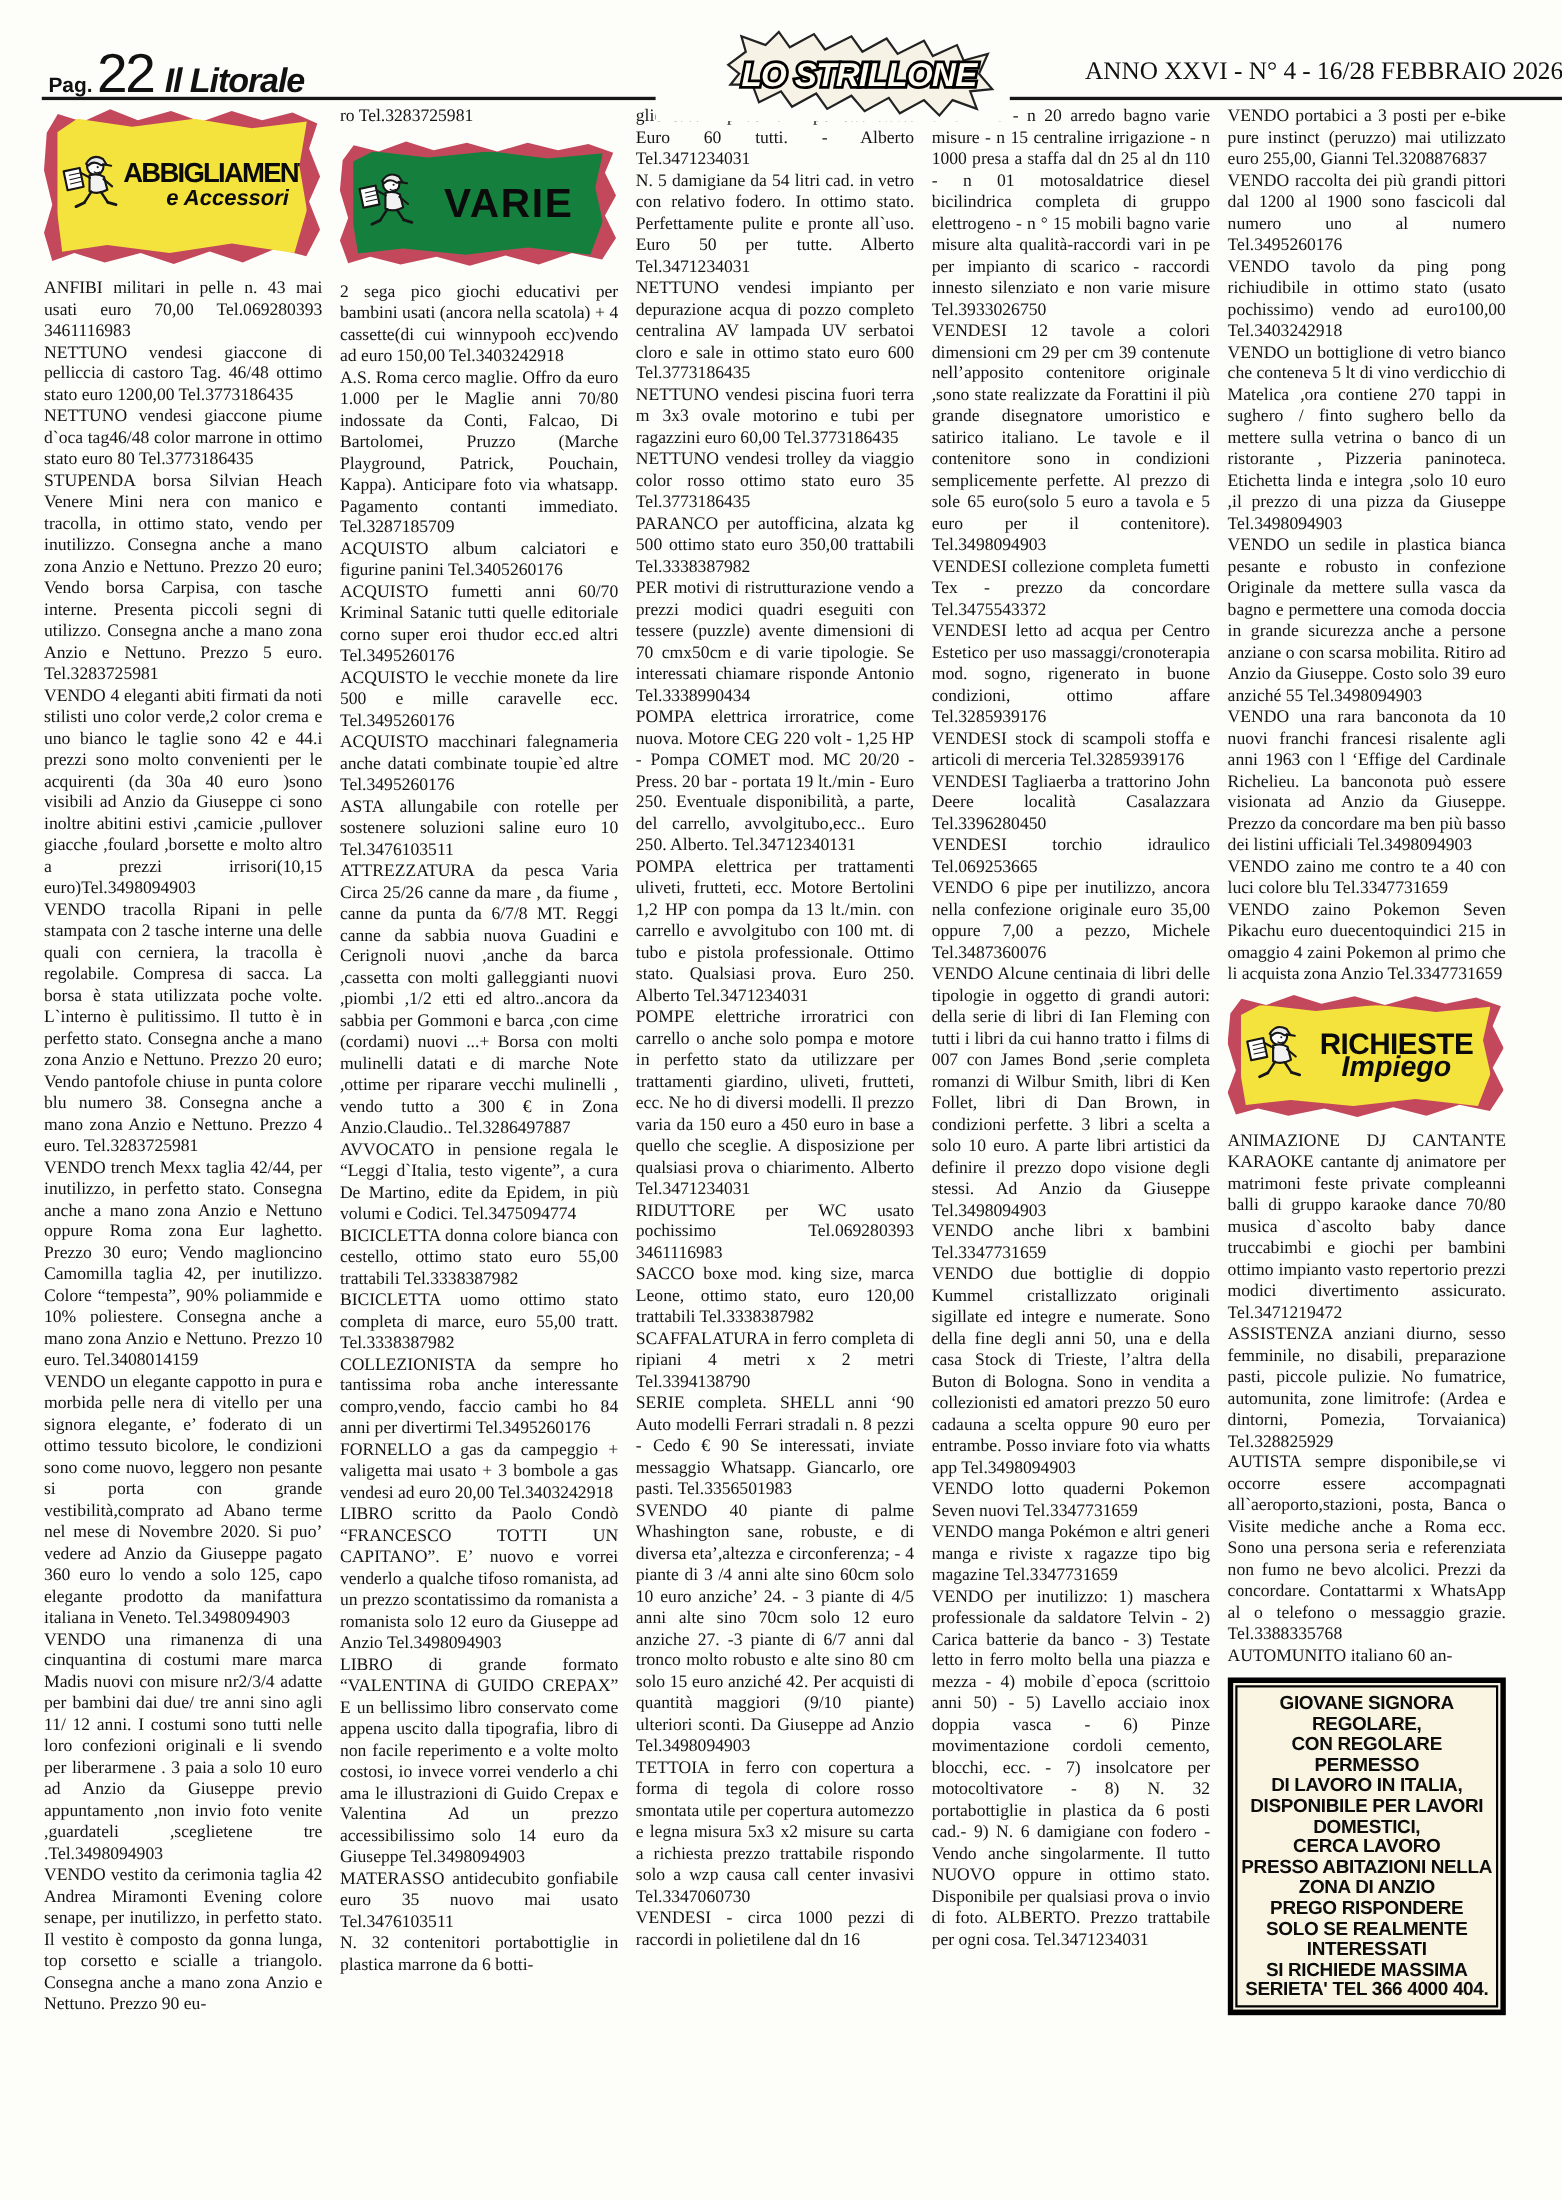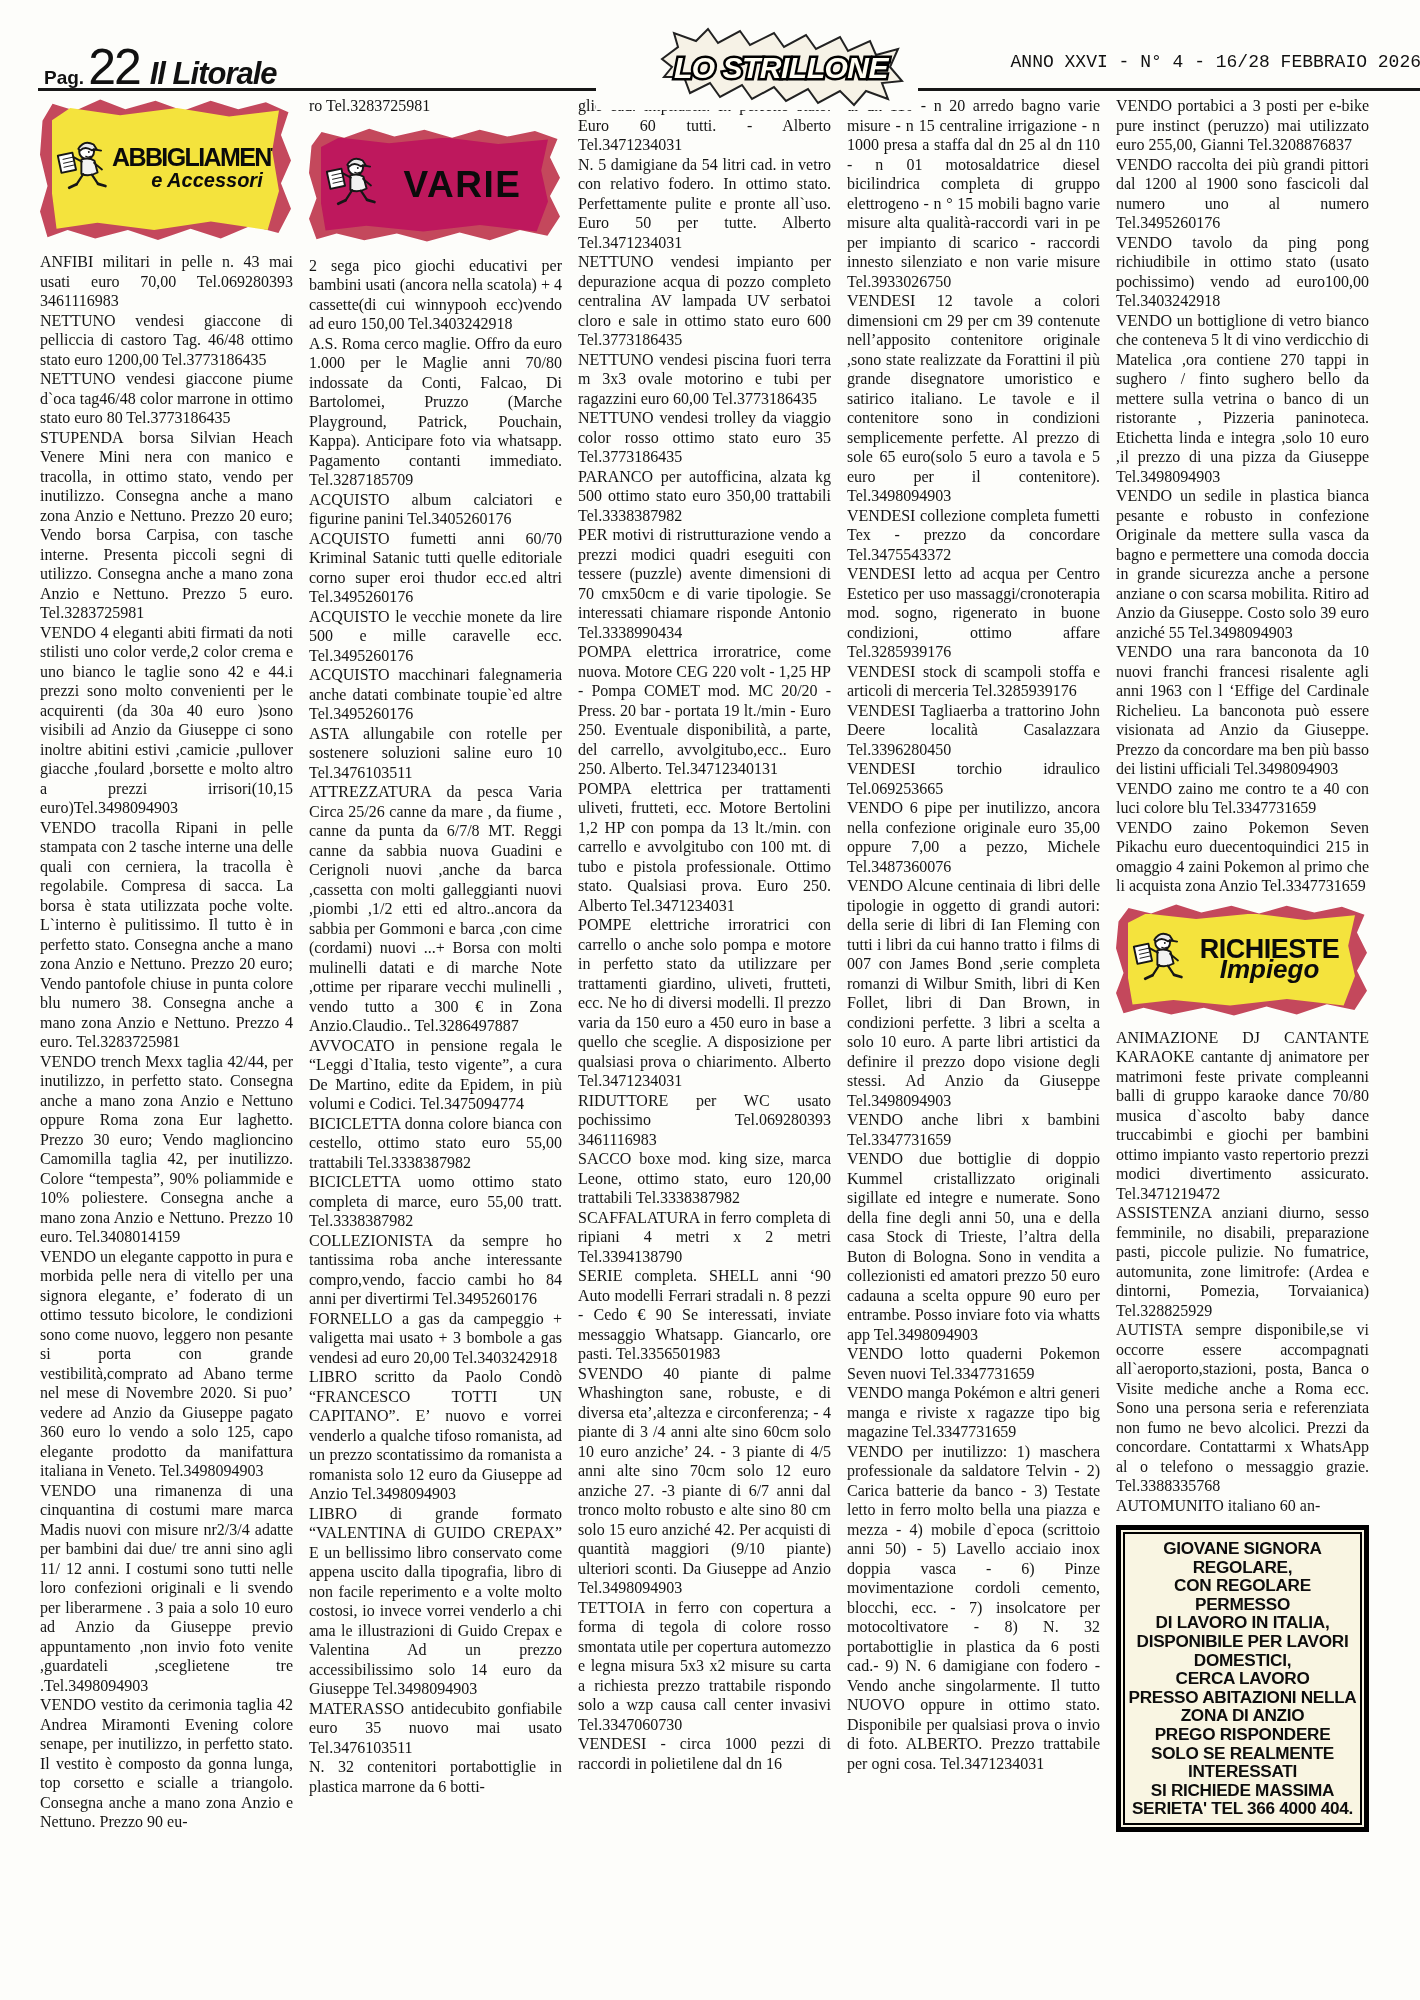--- a/index.html
+++ b/index.html
@@ -3,21 +3,21 @@
 <meta charset="utf-8">
 <style>
   html,body { margin:0; padding:0; background:#9a9a9a; }
   .page { position:relative; width:1420px; height:2000px; margin:0 auto; background:#fdfdfa; overflow:hidden; color:#141414;padding-left:33px; }
 
   
   .brand { position:absolute; left:44px; top:38px; display:flex; align-items:baseline; font-family:"Liberation Sans", sans-serif; color:#111; }
   .pag-label { font-size:19px; font-weight:600; }
   .page-number { font-size:50px; font-weight:400; letter-spacing:-2px; margin-left:4px; }
   .paper-name { font-size:31px; font-weight:800; font-style:italic; letter-spacing:-1px; margin-left:10px; }
-  .issue { position:absolute; right:32px; top:52px; font-family:Liberation Mono, monospace; font-size:18px; color:#111; white-space:nowrap; }
+  .issue { position:absolute; right:32px; top:52px; font-family:Liberation Serif, serif; font-size:23px; color:#111; white-space:nowrap; }
   .header-rule { position:absolute; left:38px; right:30px; top:88px; height:3px; background:#171717; }
 
   .masthead { position:absolute; left:596px; top:24px; width:322px; height:86px; background:#fdfdfa; z-index:2; display:flex; align-items:center; }
   .masthead-figure { flex:0 0 54px; height:72px; }
   .burst { width:262px; height:84px; }
 
   
   .columns { position:absolute; left:40px; top:96px; width:1330px; height:1900px; display:flex; gap:16px; }
   .col { flex:0 0 253px; width:253px; overflow:hidden; font-family:"Liberation Serif", serif; font-size:16px; line-height:19.5px; text-align:justify; }
   .ad { margin:0; hyphens:auto; -webkit-hyphens:auto; }
@@ -107,21 +107,21 @@
         <p class="ad">VENDO tracolla Ripani in pelle stampata con 2 tasche interne una delle quali con cerniera, la tracolla è regolabile. Compresa di sacca. La borsa è stata utilizzata poche volte. L`interno è pulitissimo. Il tutto è in perfetto stato. Consegna anche a mano zona Anzio e Nettuno. Prezzo 20 euro; Vendo pantofole chiuse in punta colore blu numero 38. Consegna anche a mano zona Anzio e Nettuno. Prezzo 4 euro. Tel.3283725981</p>
         <p class="ad">VENDO trench Mexx taglia 42/44, per inutilizzo, in perfetto stato. Consegna anche a mano zona Anzio e Nettuno oppure Roma zona Eur laghetto. Prezzo 30 euro; Vendo maglioncino Camomilla taglia 42, per inutilizzo. Colore “tempesta”, 90% poliammide e 10% poliestere. Consegna anche a mano zona Anzio e Nettuno. Prezzo 10 euro. Tel.3408014159</p>
         <p class="ad">VENDO un elegante cappotto in pura e morbida pelle nera di vitello per una signora elegante, e’ foderato di un ottimo tessuto bicolore, le condizioni sono come nuovo, leggero non pesante si porta con grande vestibilità,comprato ad Abano terme nel mese di Novembre 2020. Si puo’ vedere ad Anzio da Giuseppe pagato 360 euro lo vendo a solo 125, capo elegante prodotto da manifattura italiana in Veneto. Tel.3498094903</p>
         <p class="ad">VENDO una rimanenza di una cinquantina di costumi mare marca Madis nuovi con misure nr2/3/4 adatte per bambini dai due/ tre anni sino agli 11/ 12 anni. I costumi sono tutti nelle loro confezioni originali e li svendo per liberarmene . 3 paia a solo 10 euro ad Anzio da Giuseppe previo appuntamento ,non invio foto venite ,guardateli ,sceglietene tre .Tel.3498094903</p>
         <p class="ad">VENDO vestito da cerimonia taglia 42 Andrea Miramonti Evening colore senape, per inutilizzo, in perfetto stato. Il vestito è composto da gonna lunga, top corsetto e scialle a triangolo. Consegna anche a mano zona Anzio e Nettuno. Prezzo 90 eu-</p>
       </div>
       <div class="col">
         <p class="ad cont">ro Tel.3283725981</p>
         <div class="section-box section-varie">
           <div class="section-tear" style="background: rgb(196, 72, 92);"></div>
-          <div class="section-inner" style="background: #be185d;">
+          <div class="section-inner" style="background: #15803d;">
             <span class="section-icon"><svg viewBox="0 0 64 74" aria-hidden="true">
     <g stroke="#161616" stroke-width="2.2" fill="#fff" stroke-linejoin="round" stroke-linecap="round">
       <rect x="4" y="20" width="17" height="20" transform="rotate(-12 12 30)"></rect>
       <path d="M8 26 l11 -2.5 M8.6 30.5 l11 -2.5 M9.2 35 l11 -2.5" stroke-width="1.1" fill="none"></path>
       <circle cx="35" cy="17" r="8.5"></circle>
       <path d="M25.5 14 q6.5 -11 17.5 -5 l3.5 5.5 -5.5 1 q-8 -5.5 -13.5 .5 z" fill="#e9e9e9"></path>
       <path d="M43 14.5 l8.5 1.5" fill="none"></path>
       <circle cx="37.5" cy="17.5" r="1.1" fill="#161616" stroke="none"></circle>
       <path d="M34 22.5 q2.8 1.8 5.5 0" fill="none" stroke-width="1.4"></path>
       <path d="M29 26 q9 -2.5 15 1.5 l3.5 13.5 q-10 5.5 -18.5 1.5 z" fill="#f2f2f2"></path>

